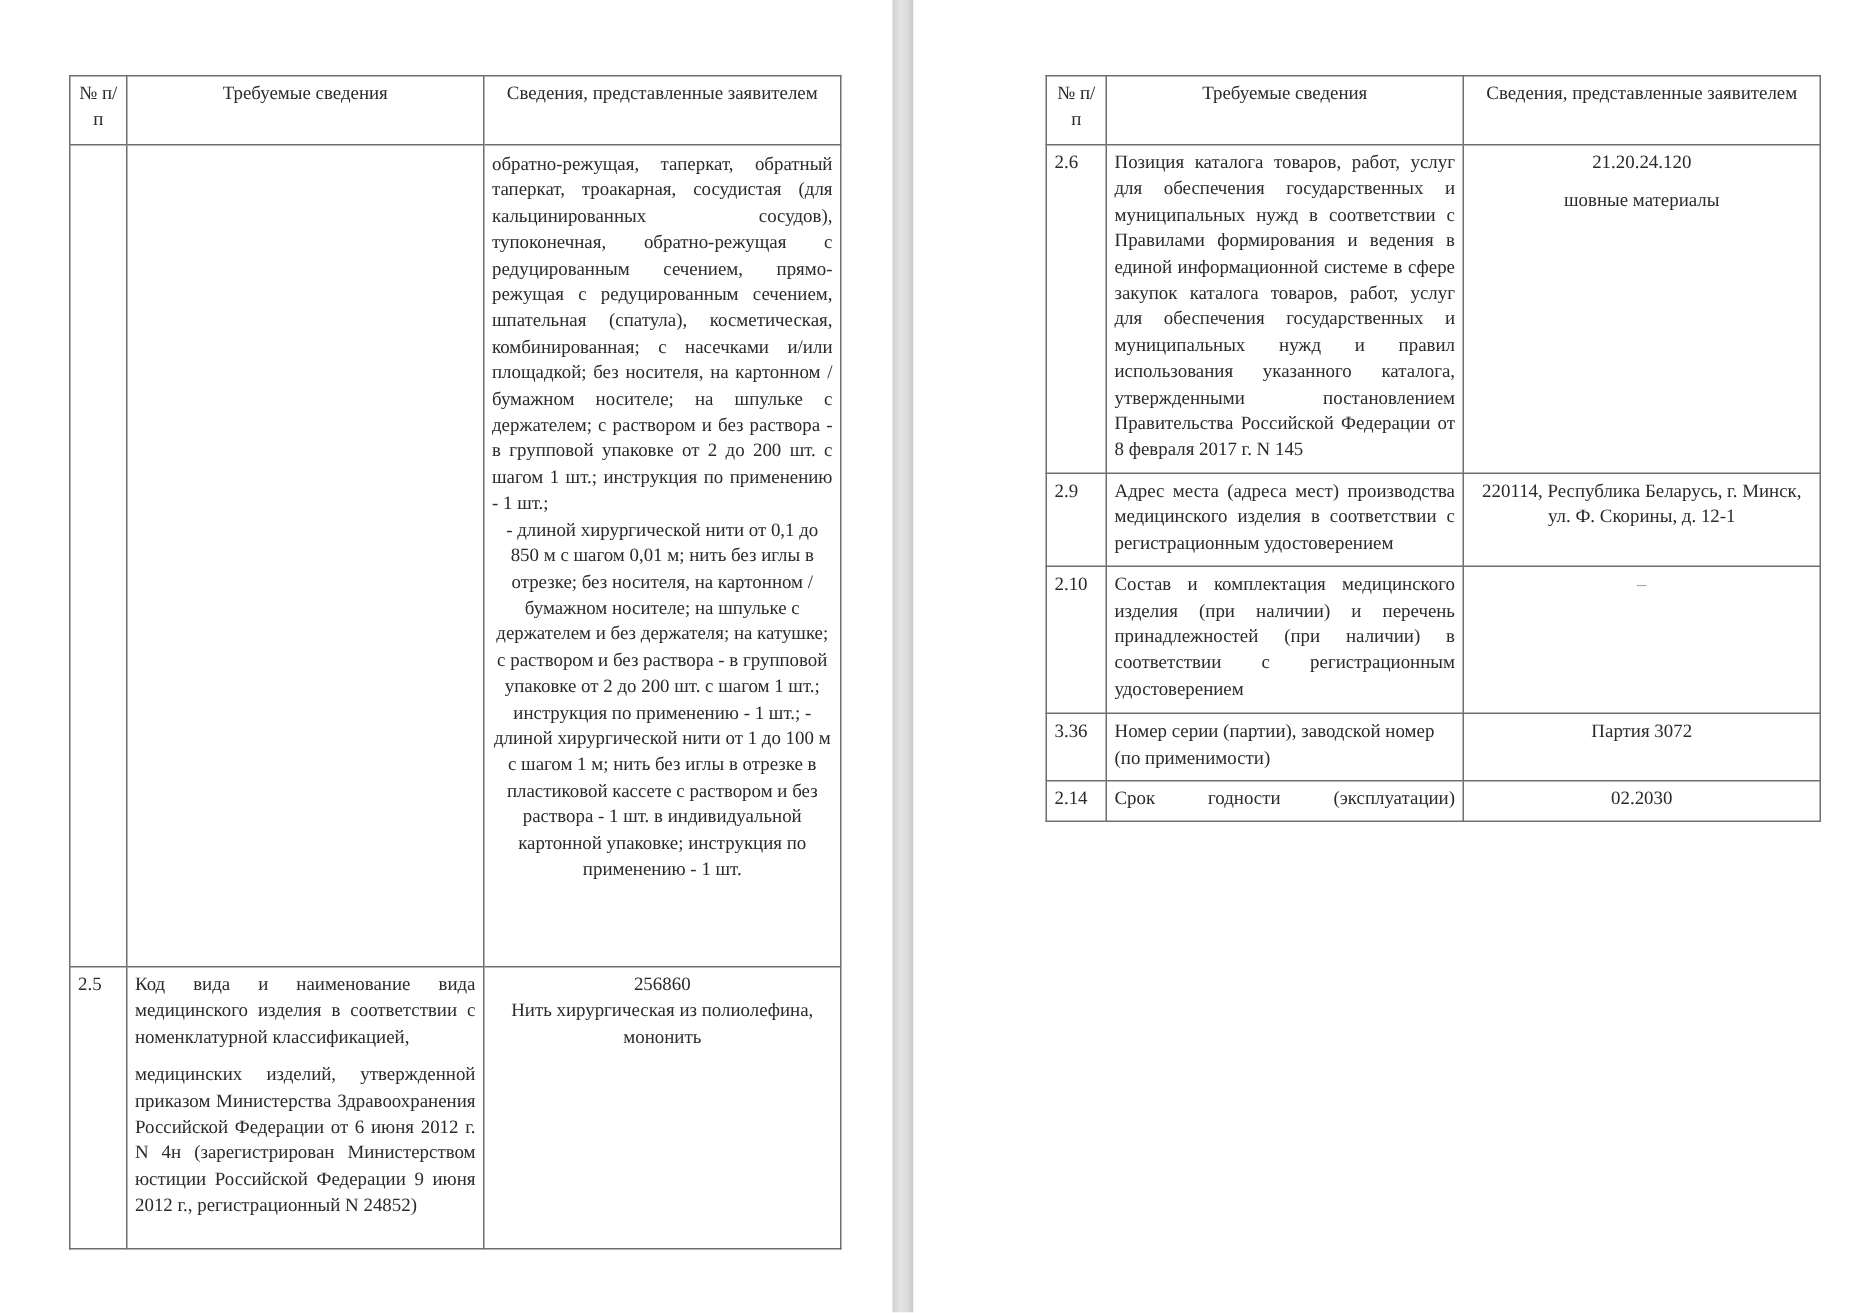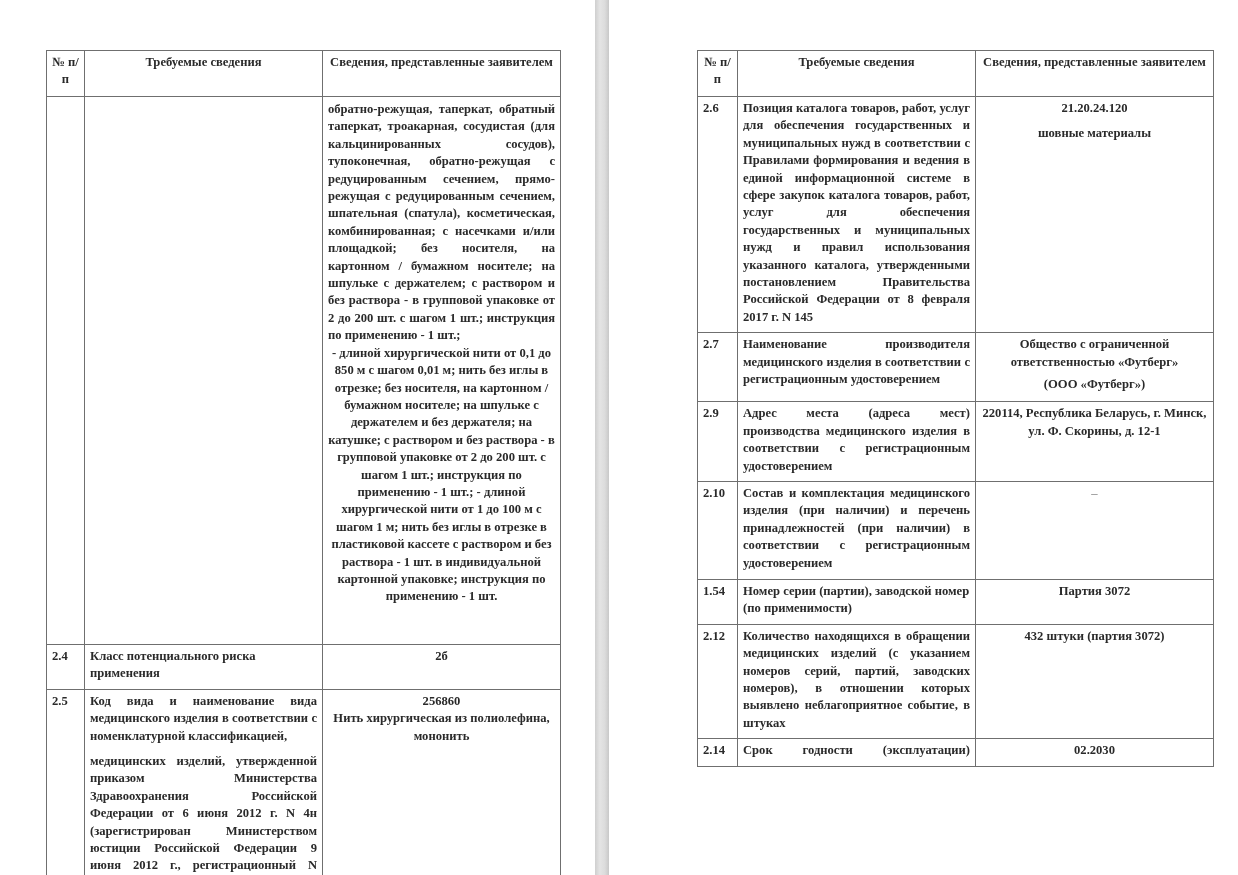--- a/index.html
+++ b/index.html
@@ -19,21 +19,21 @@
     background:linear-gradient(to right,#cfcfcf 0%,#e4e4e4 35%,#dcdcdc 70%,#c8c8c8 100%);
   }
   table {
     position:absolute; border-collapse:collapse; table-layout:fixed;
     font-size:12.6px; line-height:17.4px;
   }
   #table-left { left:46px; top:50px; width:514px; }
   #table-right { left:88px; top:50px; width:516px; }
   td, th {
     border:1px solid #6f6f6f; vertical-align:top; padding:3px 5px 6px 5px;
-    font-weight:bold;
+    font-weight:normal;
   }
   th { text-align:center; }
   .c-num { text-align:left; }
   .c-req { text-align:justify; text-align-last:left; }
   .c-val { text-align:center;margin-top:27px; }
   .just { text-align:justify; }
   .gap { display:block; height:8px; }
   .para { display:block; }
 </style>
 </head>
@@ -52,25 +52,20 @@
       <th>Требуемые сведения</th>
       <th>Сведения, представленные заявителем</th>
     </tr>
     <tr style="height:548px">
       <td class="c-num"></td>
       <td class="c-req"></td>
       <td style="padding-top:4px">
         <span class="para just" style="text-align:justify;text-align-last:left">обратно-режущая, таперкат, обратный таперкат, троакарная, сосудистая (для кальцинированных сосудов), тупоконечная, обратно-режущая с редуцированным сечением, прямо-режущая с редуцированным сечением, шпательная (спатула), косметическая, комбинированная; с насечками и/или площадкой; без носителя, на картонном / бумажном носителе; на шпульке с держателем; с раствором и без раствора - в групповой упаковке от 2 до 200 шт. с шагом 1 шт.; инструкция по применению - 1 шт.;</span>
         <span class="para" style="text-align:center">- длиной хирургической нити от 0,1 до 850 м с шагом 0,01 м; нить без иглы в отрезке; без носителя, на картонном / бумажном носителе; на шпульке с держателем и без держателя; на катушке; с раствором и без раствора - в групповой упаковке от 2 до 200 шт. с шагом 1 шт.; инструкция по применению - 1 шт.; - длиной хирургической нити от 1 до 100 м с шагом 1 м; нить без иглы в отрезке в пластиковой кассете с раствором и без раствора - 1 шт. в индивидуальной картонной упаковке; инструкция по применению - 1 шт.</span>
       </td>
-    </tr>
-    <tr style="height:43px">
-      <td class="c-num">2.4</td>
-      <td style="text-align:left">Класс потенциального риска применения</td>
-      <td class="c-val">2б</td>
     </tr>
     <tr style="height:188px">
       <td class="c-num">2.5</td>
       <td>
         <span class="para c-req">Код вида и наименование вида медицинского изделия в соответствии с номенклатурной классификацией,</span>
         <span class="gap"></span>
         <span class="para c-req">медицинских изделий, утвержденной приказом Министерства Здравоохранения Российской Федерации от 6 июня 2012 г. N 4н (зарегистрирован Министерством юстиции Российской Федерации 9 июня 2012 г., регистрационный N 24852)</span>
       </td>
       <td class="c-val">
         <span class="para">256860</span>
@@ -98,48 +93,34 @@
     </tr>
     <tr style="height:160px">
       <td class="c-num">2.6</td>
       <td class="c-req">Позиция каталога товаров, работ, услуг для обеспечения государственных и муниципальных нужд в соответствии с Правилами формирования и ведения в единой информационной системе в сфере закупок каталога товаров, работ, услуг для обеспечения государственных и муниципальных нужд и правил использования указанного каталога, утвержденными постановлением Правительства Российской Федерации от 8 февраля 2017 г. N 145</td>
       <td class="c-val">
         <span class="para">21.20.24.120</span>
         <span class="gap"></span>
         <span class="para">шовные материалы</span>
       </td>
     </tr>
-    <tr style="height:69px">
-      <td class="c-num">2.7</td>
-      <td class="c-req">Наименование производителя медицинского изделия в соответствии с регистрационным удостоверением</td>
-      <td class="c-val">
-        <span class="para">Общество с ограниченной ответственностью «Футберг»</span>
-        <span class="gap" style="height:5px"></span>
-        <span class="para">(ООО «Футберг»)</span>
-      </td>
-    </tr>
     <tr style="height:60px">
       <td class="c-num">2.9</td>
       <td class="c-req">Адрес места (адреса мест) производства медицинского изделия в соответствии с регистрационным удостоверением</td>
       <td class="c-val">220114, Республика Беларусь, г. Минск, ул. Ф. Скорины, д. 12-1</td>
     </tr>
     <tr style="height:98px">
       <td class="c-num">2.10</td>
       <td class="c-req">Состав и комплектация медицинского изделия (при наличии) и перечень принадлежностей (при наличии) в соответствии с регистрационным удостоверением</td>
       <td class="c-val" style="color:#9a9a9a">–</td>
     </tr>
     <tr style="height:43px">
-      <td class="c-num">1.54</td>
+      <td class="c-num">3.36</td>
       <td style="text-align:left">Номер серии (партии), заводской номер (по применимости)</td>
       <td class="c-val">Партия 3072</td>
-    </tr>
-    <tr style="height:112px">
-      <td class="c-num">2.12</td>
-      <td class="c-req">Количество находящихся в обращении медицинских изделий (с указанием номеров серий, партий, заводских номеров), в отношении которых выявлено неблагоприятное событие, в штуках</td>
-      <td class="c-val">432 штуки (партия 3072)</td>
     </tr>
     <tr style="height:26px">
       <td class="c-num">2.14</td>
       <td class="c-req" style="text-align-last:justify">Срок годности (эксплуатации)</td>
       <td class="c-val">02.2030</td>
     </tr>
   </tbody>
     </table>
 </div>
 

